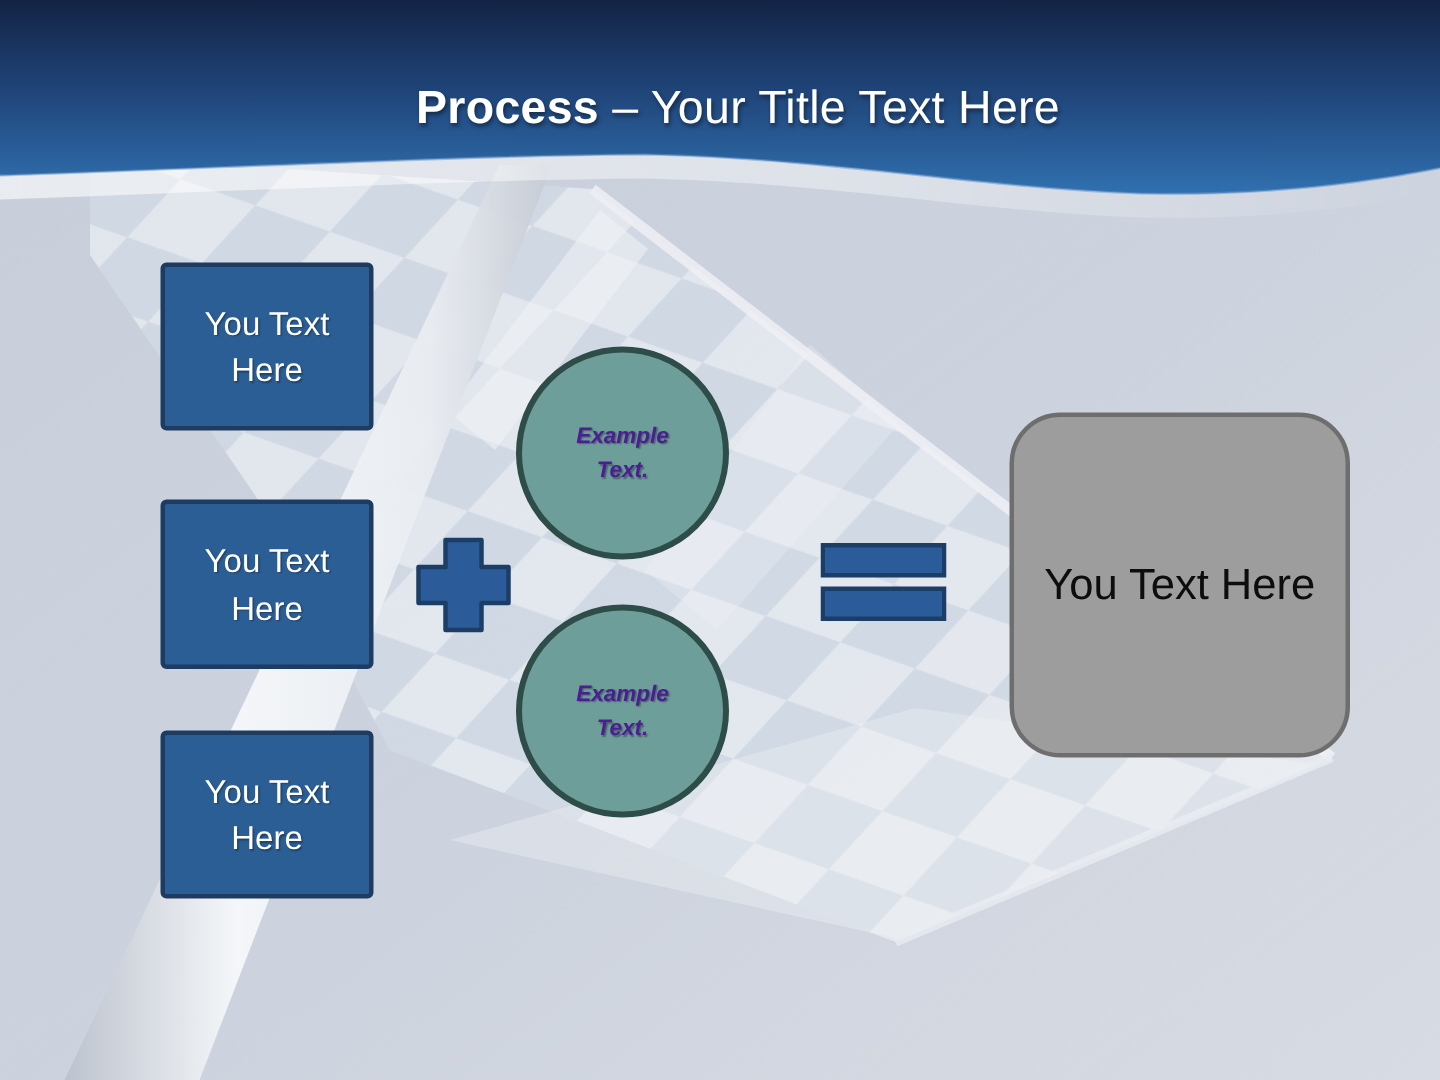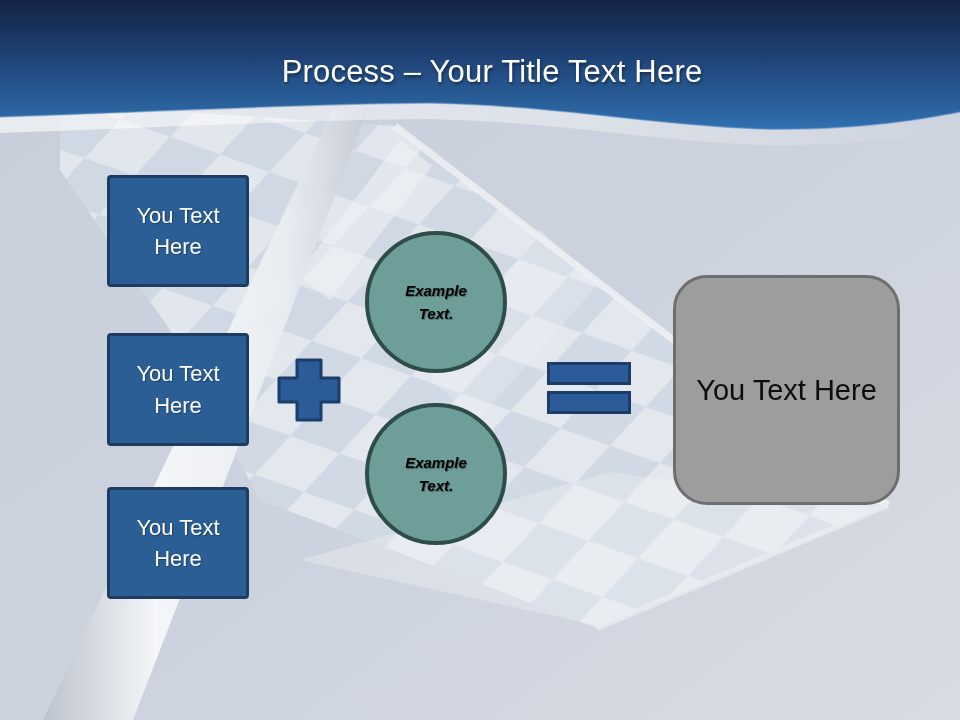--- a/index.html
+++ b/index.html
@@ -10,38 +10,38 @@
   }
   #bg{position:absolute;left:0;top:0;width:960px;height:720px;z-index:0;}
 
   .title{
     position:absolute;left:0;right:0;top:54px;z-index:3;
     text-align:center;color:#ffffff;font-size:31px;letter-spacing:.2px;
     transform:translateX(12px);
     text-shadow:1px 2px 3px rgba(0,0,0,.45);
     white-space:nowrap;
   }
-  .title .b{font-weight:normal;}
+  .title .b{font-weight:bold;}
 
   .process-box{
     position:absolute;left:107px;width:124px;height:106px;z-index:2;
     background:#2b5e94;border:3px solid #1e3b61;border-radius:4px;
     color:#ffffff;font-size:22px;line-height:1.42;text-align:center;
     display:flex;align-items:center;justify-content:center;
     text-shadow:1px 1px 1px rgba(0,0,0,.3);
     padding:0 6px;box-sizing:content-box;
   }
   #pbox1{top:175px;}
   #pbox2{top:333px;height:107px;}
   #pbox3{top:487px;}
 
   .example-circle{
-    position:absolute;left:365px;width:134px;height:134px;z-index:2;
+    position:absolute;left:344px;width:134px;height:134px;z-index:2;
     background:#6d9e99;border:4px solid #2e4d48;border-radius:50%;
-    color:#000000;font-size:15px;font-weight:bold;font-style:italic;line-height:1.55;
+    color:#4c1d95;font-size:15px;font-weight:bold;font-style:italic;line-height:1.55;
     display:flex;align-items:center;justify-content:center;text-align:center;
     text-shadow:1px 1px 1px rgba(0,0,0,.35);
   }
   .example-circle .txt{width:76px;}
   #circle1{top:231px;}
   #circle2{top:403px;}
 
   .op{position:absolute;z-index:2;}
   #plus{left:277px;top:358px;}
   #equals{left:547px;top:362px;}

